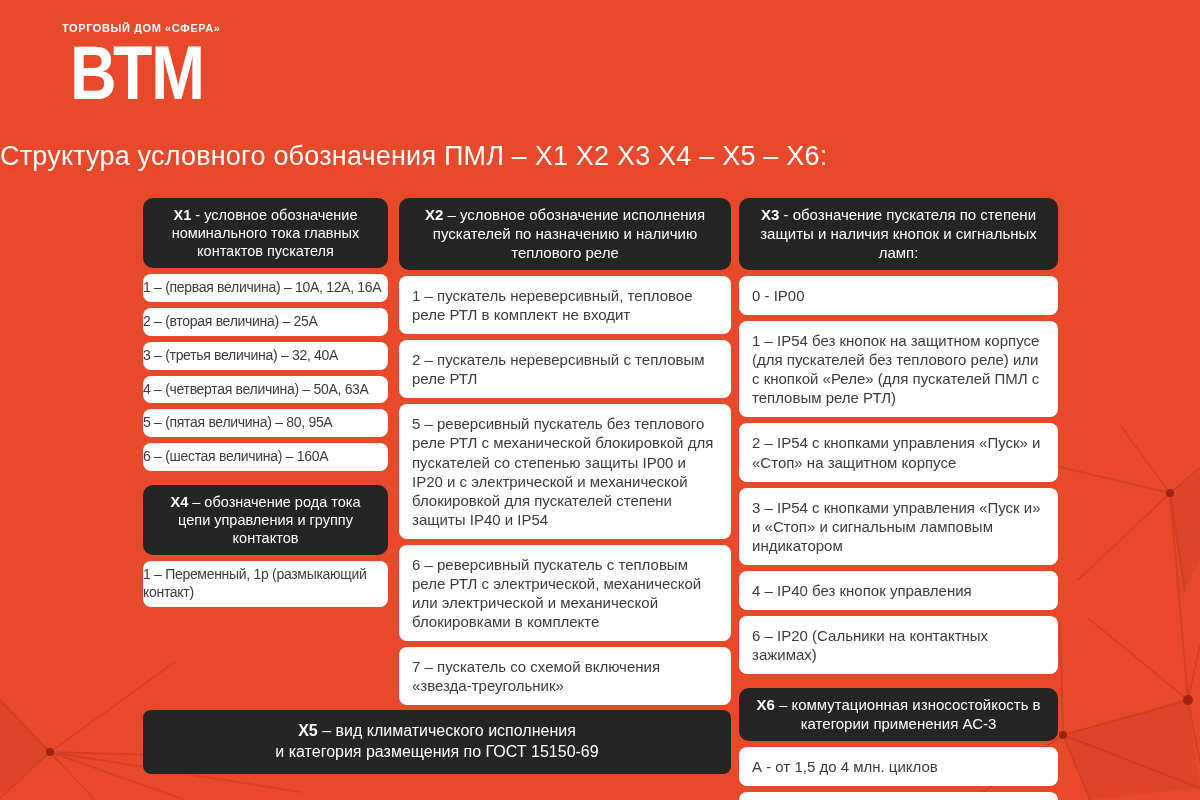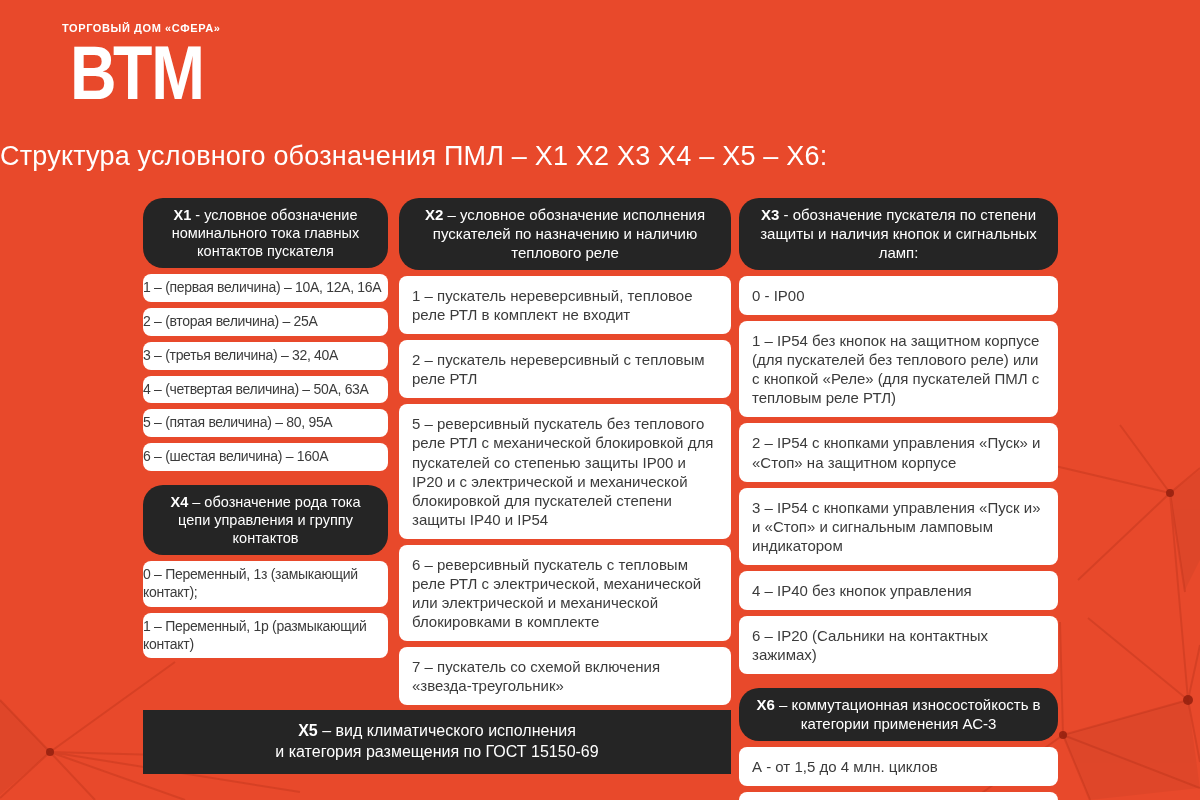--- a/index.html
+++ b/index.html
@@ -27,37 +27,37 @@
     color:#fff; font-size:27px; font-weight:normal; letter-spacing:0.2px;
   }
 
   
   .col { position:absolute; top:198px; display:flex; flex-direction:column; gap:6px; }
   .col1 { left:143px; width:245px; }
   .col2 { left:399px; width:332px; }
   .col3 { left:739px; width:319px; }
 
   .hdr {
-    background:#252525; color:#fff; border-radius:20px;
+    background:#252525; color:#fff; border-radius:10px;
     text-align:center; padding:8px 10px; font-size:15px; line-height:1.25;
   }
   .col1 .hdr { font-size:14.5px; }
   .hdr .tag { font-weight:bold; }
   .hdr-gap { margin-top:8px; }
 
   .card {
     background:#fff; border-radius:8px; padding:10px 13px;
     font-size:15px; line-height:1.27; color:#3B3B3B;
   }
   .col1 .card { font-size:14px; letter-spacing:-0.3px; padding:5px 0; }
 
   
   .x5 {
     position:absolute; left:143px; top:710px; width:588px;
-    background:#252525; color:#fff; border-radius:0;
+    background:#252525; color:#fff; border-radius:8px;
     text-align:center; padding:11px 12px; font-size:16px; line-height:1.3;
   }
   .x5 .tag { font-weight:bold; }
 </style>
 </head>
 <body>
 
 <svg class="bg-pattern" viewBox="0 0 1200 800" xmlns="http://www.w3.org/2000/svg">
   <g fill="#000000" opacity="0.035">
     <polygon points="50,752 0,700 0,795"></polygon>
@@ -92,21 +92,20 @@
   <div class="card">1 – (первая величина) – 10А, 12А, 16А</div>
   <div class="card">2 – (вторая величина) – 25А</div>
   <div class="card">3 – (третья величина) – 32, 40А</div>
   <div class="card">4 – (четвертая величина) – 50А, 63А</div>
   <div class="card">5 – (пятая величина) – 80, 95А</div>
   <div class="card">6 – (шестая величина) – 160А</div>
   <div class="hdr hdr-gap">
     <span class="tag">Х4</span>
     <span>– обозначение рода тока цепи управления и группу контактов</span>
   </div>
-  <div class="card">0 – Переменный, 1з (замыкающий контакт);</div>
   <div class="card">1 – Переменный, 1р (размыкающий контакт)</div>
 </div>
 
 <div class="col col2">
   <div class="hdr">
     <span class="tag">Х2</span>
     <span>– условное обозначение исполнения пускателей по назначению и наличию теплового реле</span>
   </div>
   <div class="card">1 – пускатель нереверсивный, тепловое реле РТЛ в комплект не входит</div>
   <div class="card">2 – пускатель нереверсивный с тепловым реле РТЛ</div>

